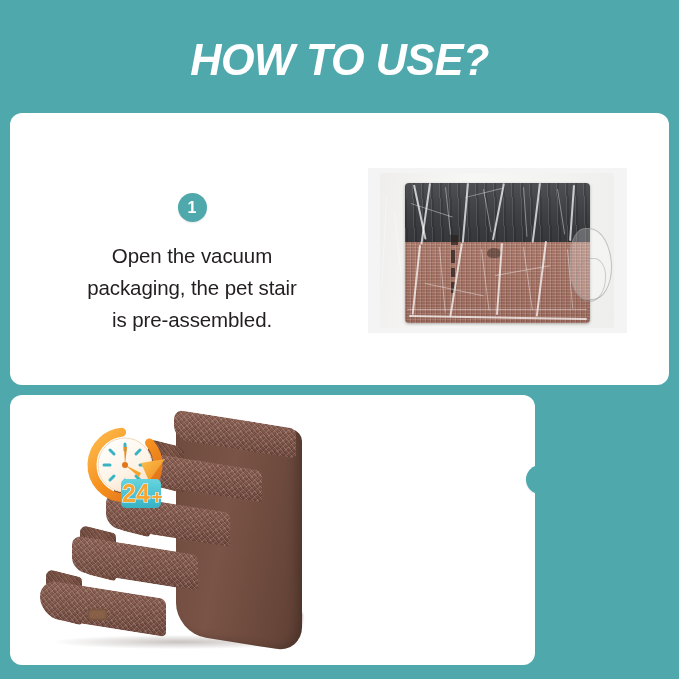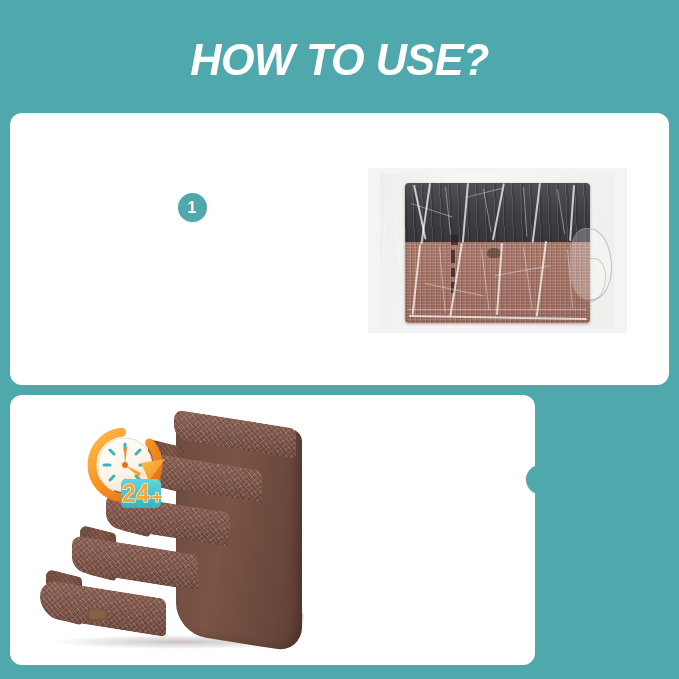--- a/index.html
+++ b/index.html
@@ -232,20 +232,23 @@
 <div id="root">
 
   <div class="header">
     <div class="header-title nosel">HOW TO USE?</div>
   </div>
 
   <div class="panel" id="panel-1">
 
     <div class="step-text-block" id="step1-text">
       <div class="badge nosel">1</div>
+      <div class="step-caption nosel">Open the vacuum
+packaging, the pet stair
+is pre-assembled.</div>
     </div>
 
     <div class="pack-photo">
       <div class="pack-bag">
         <div class="pack-block">
           <div class="pack-dark"></div>
           <div class="pack-light">
 
             <div class="pack-smallmark" style="left:46px;top:8px;width:4px;height:13px;"></div>
             <div class="pack-smallmark" style="left:46px;top:26px;width:4px;height:9px;"></div>

